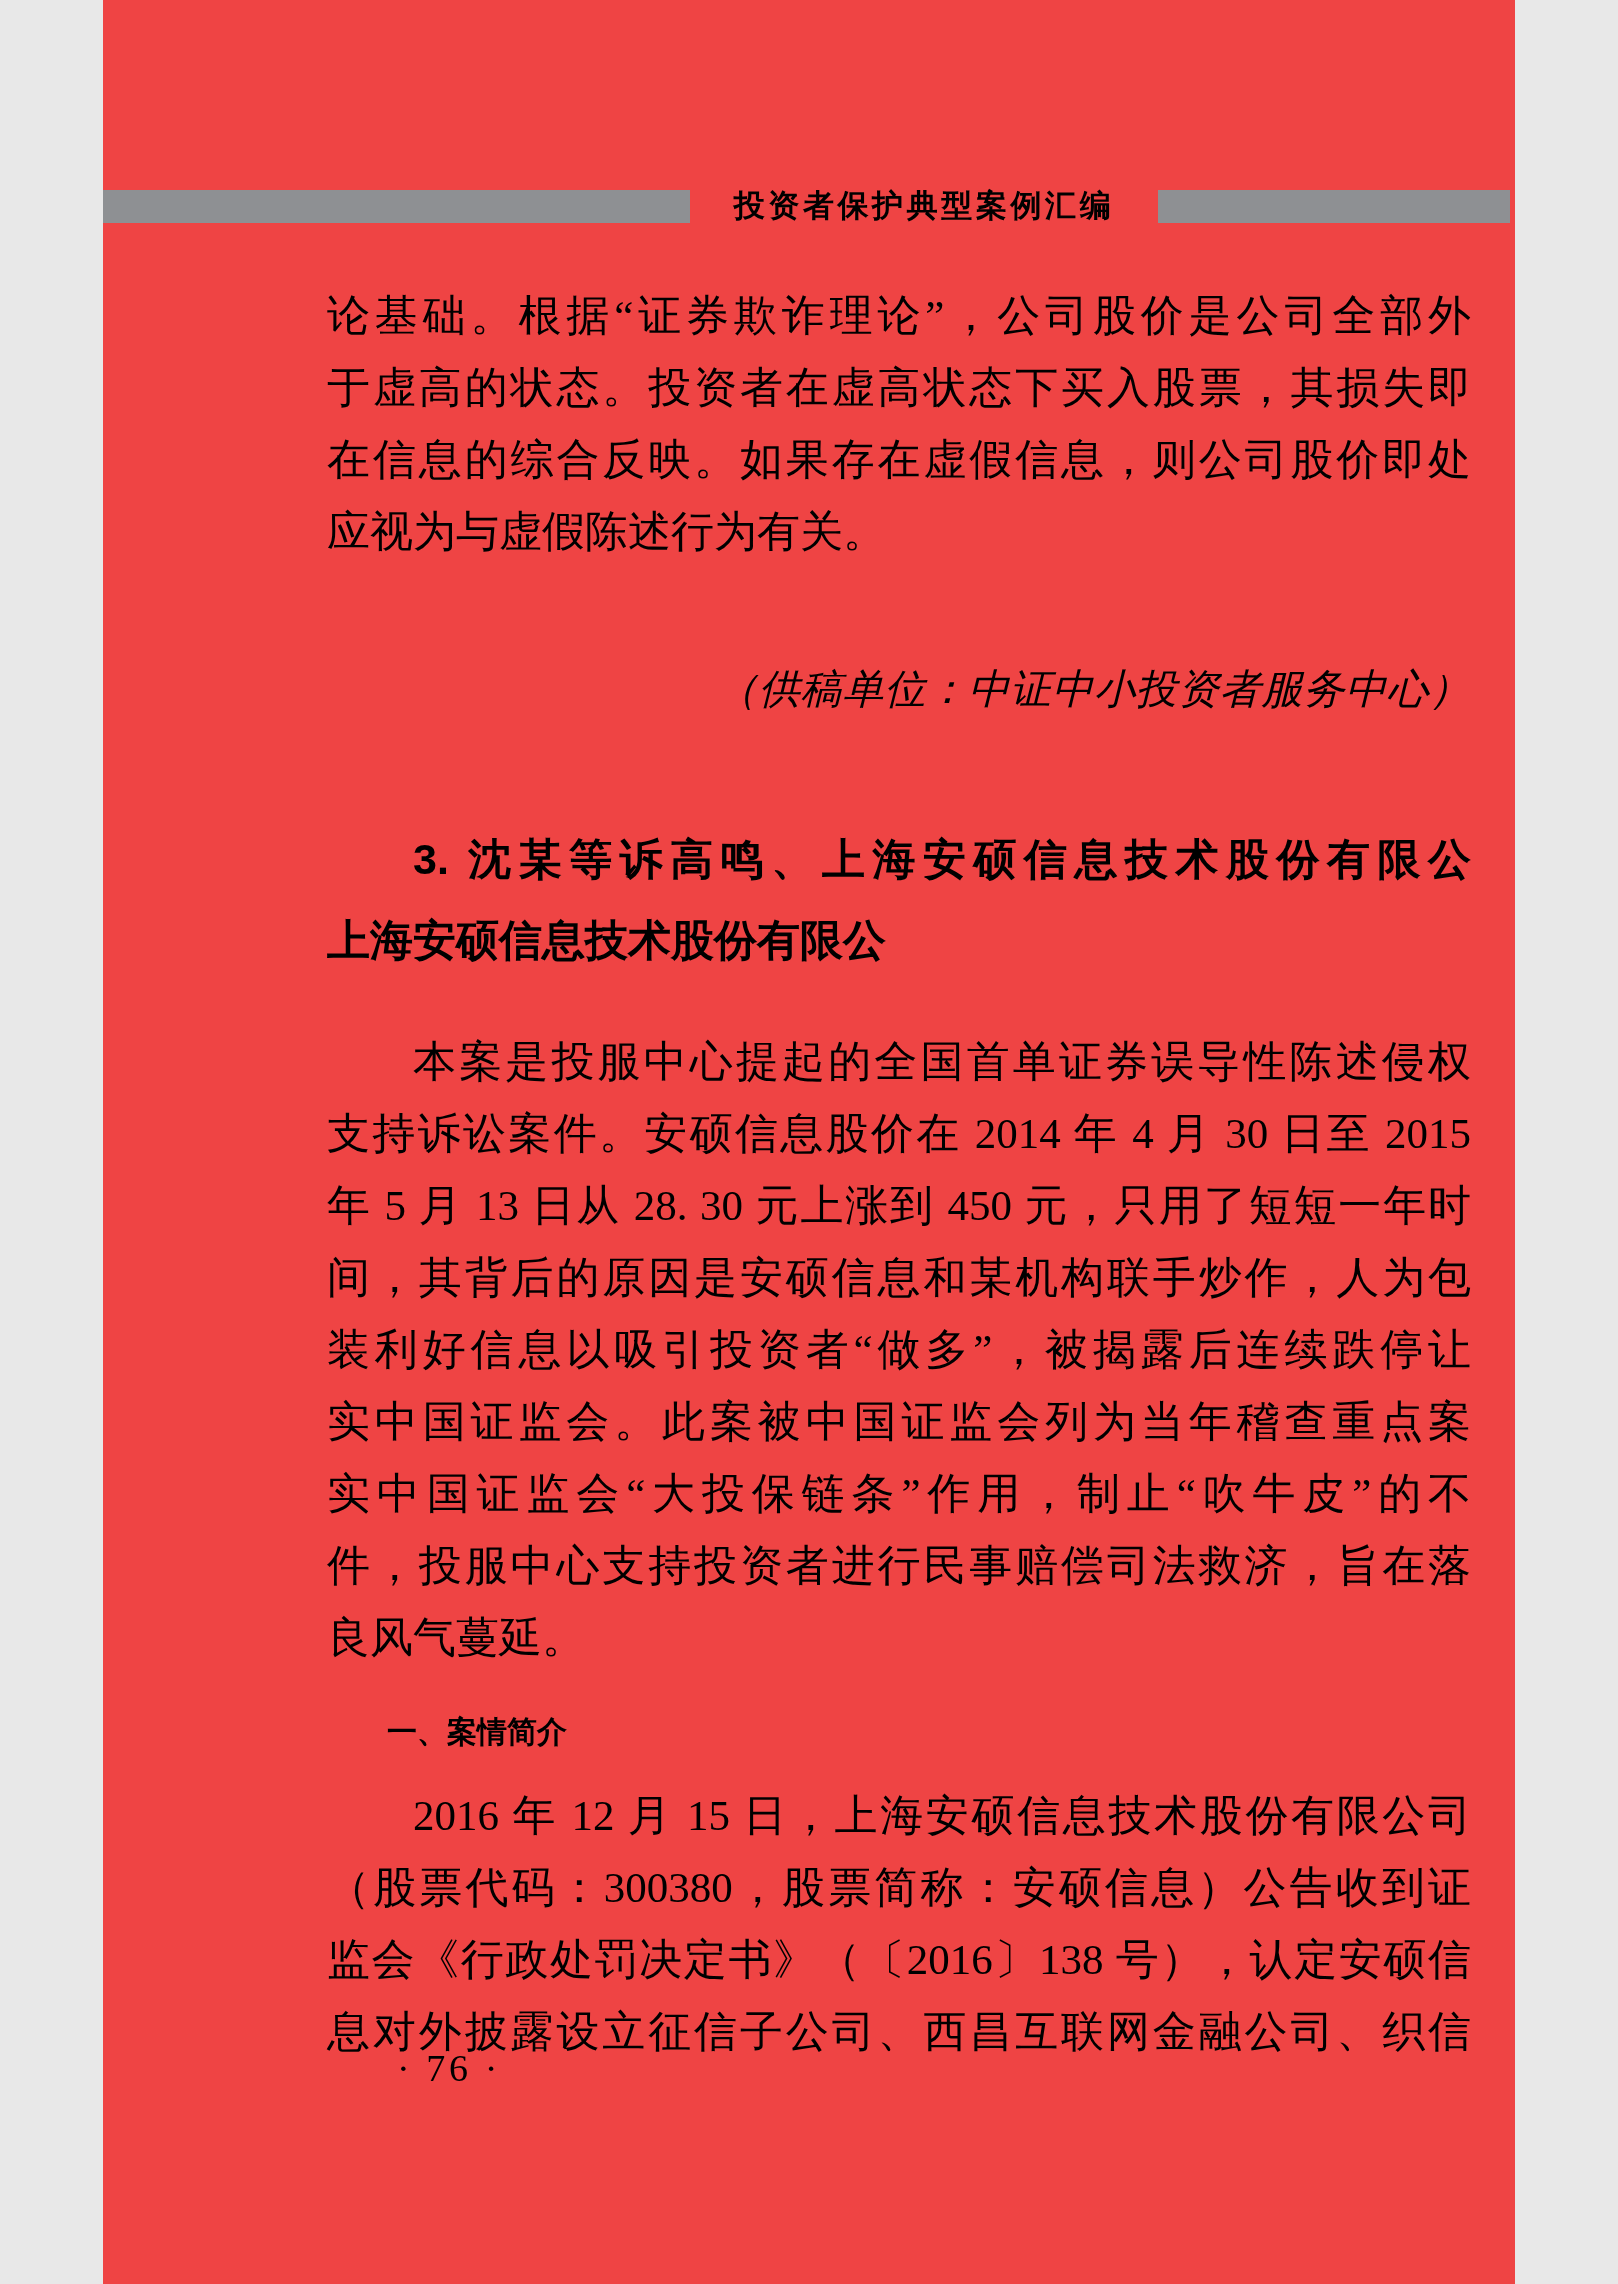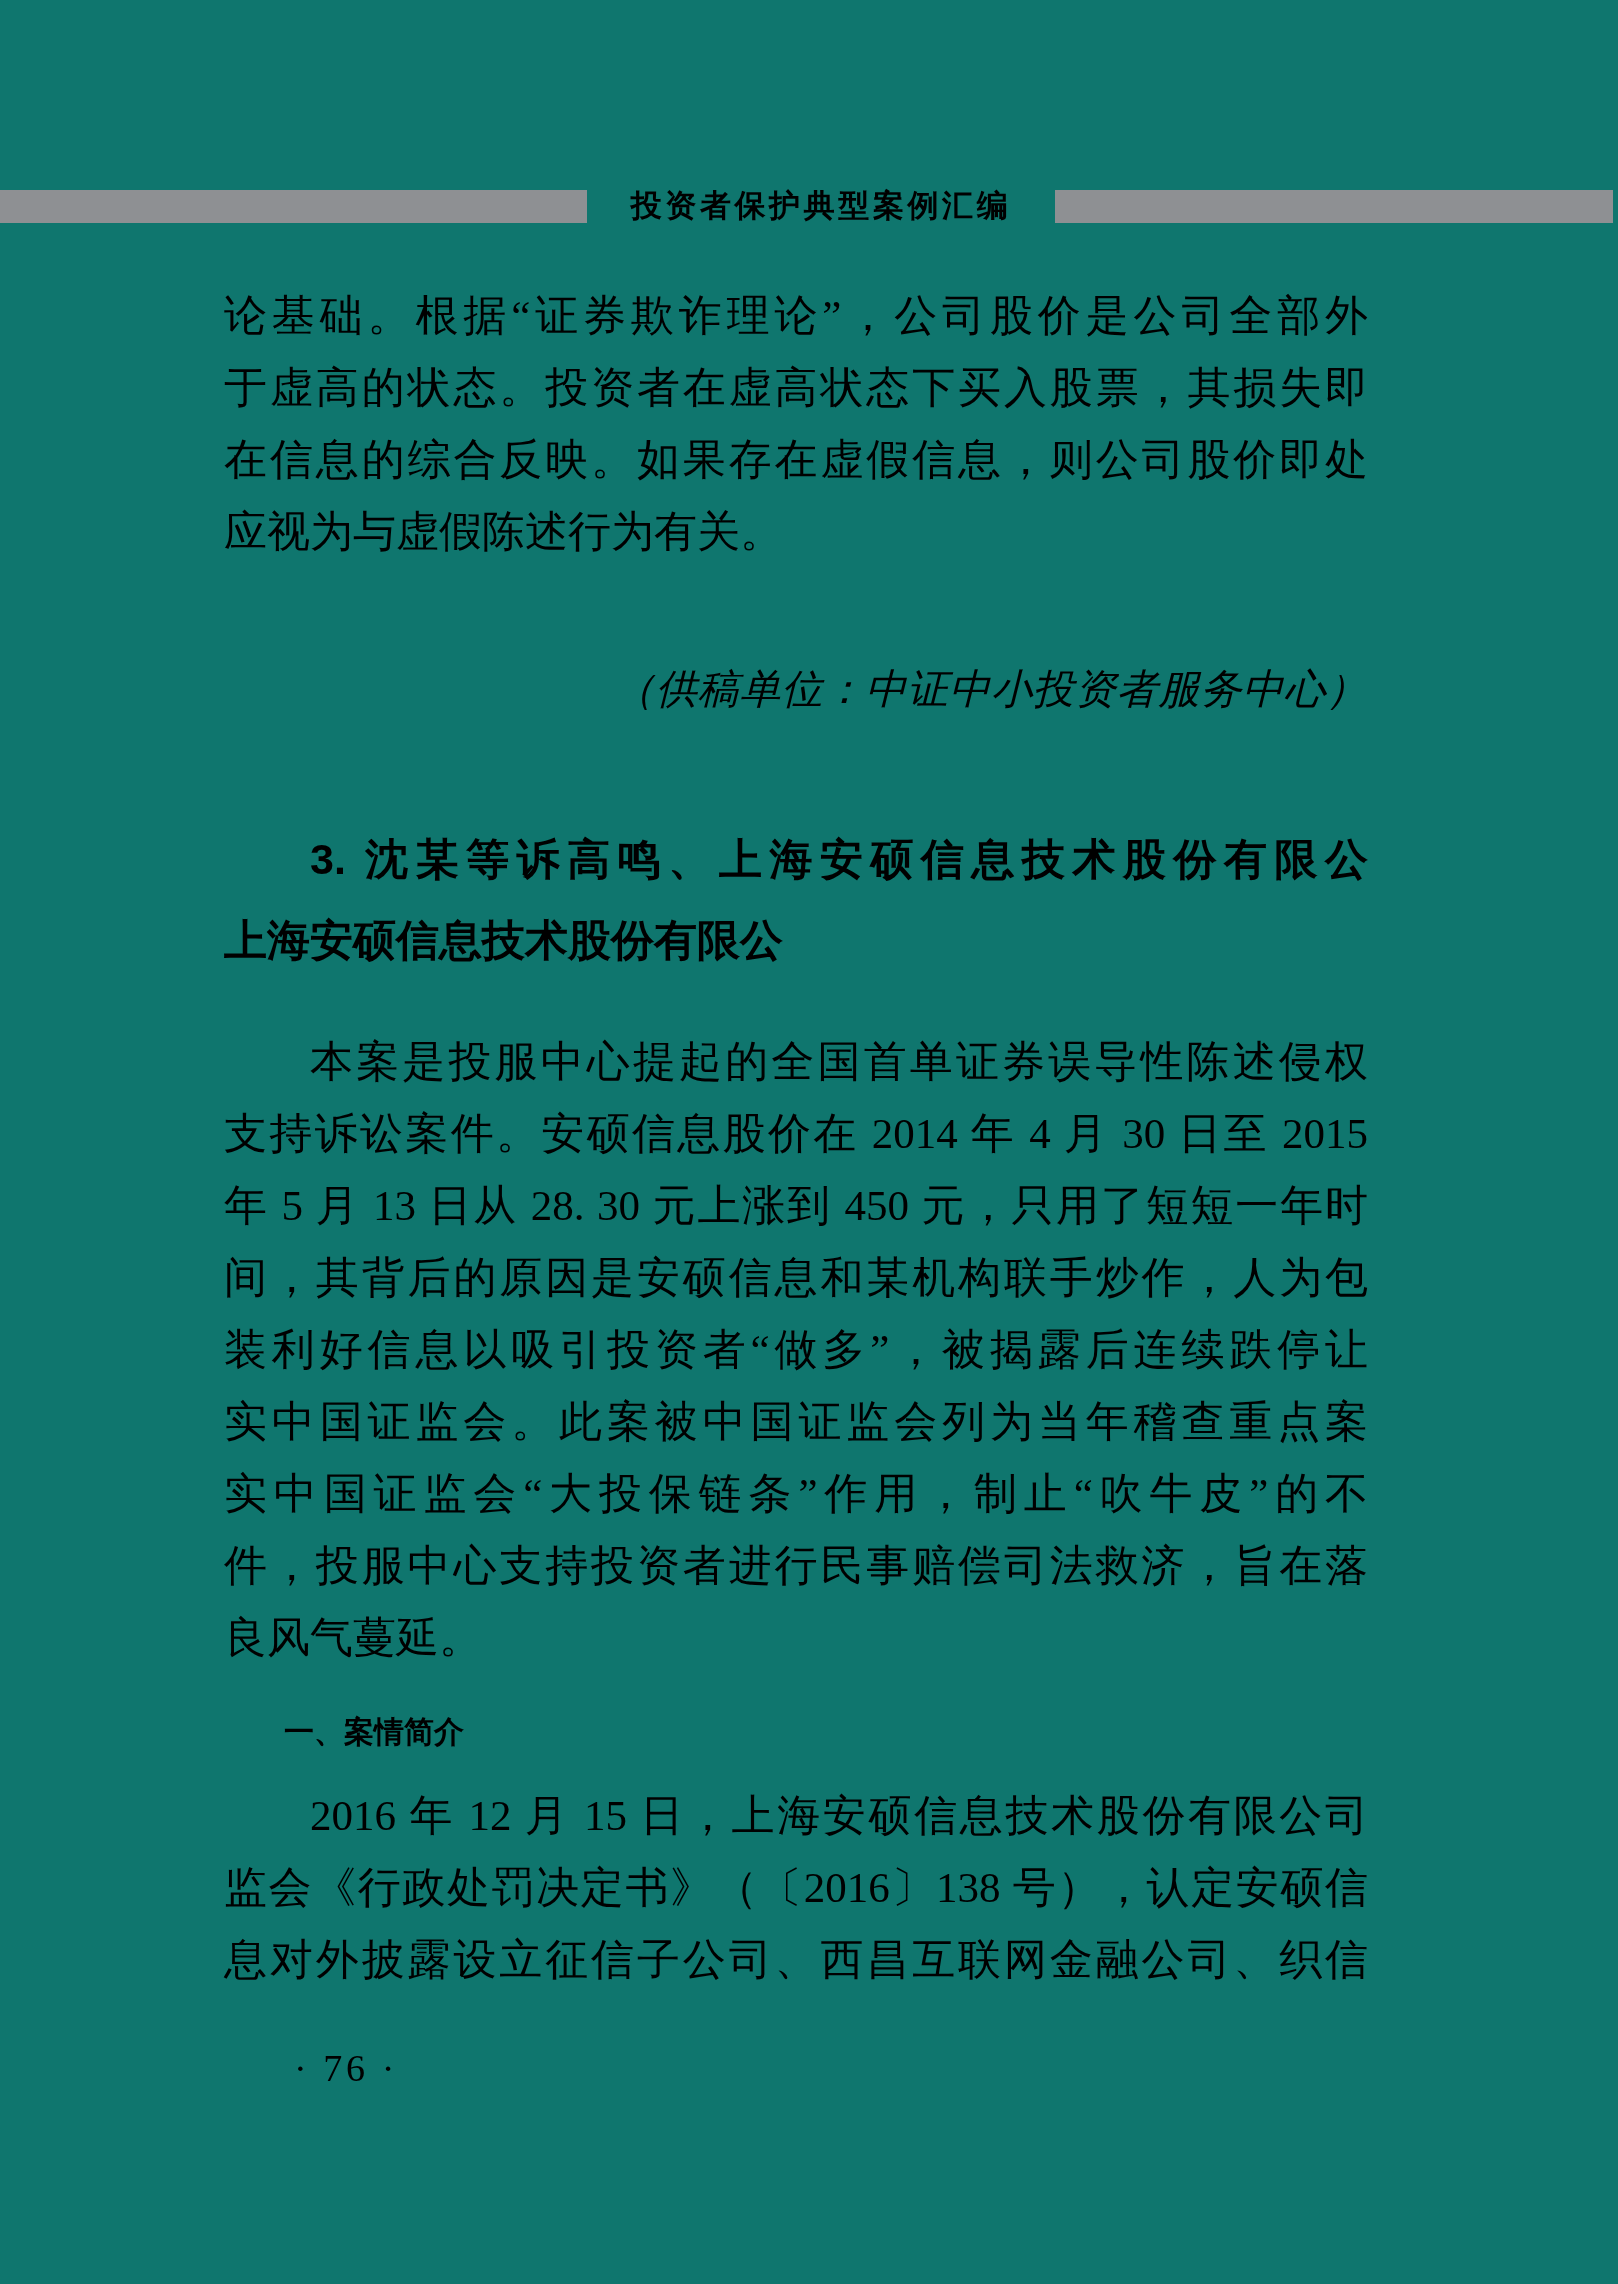--- a/index.html
+++ b/index.html
@@ -1,19 +1,19 @@
 <!DOCTYPE html>
 <html style="--bar: #8e9093;font-size:14.3px"><head>
 <meta charset="utf-8">
 <style>
   html,body{margin:0;padding:0;background:#e8e8e8;}
   .page{
     position:relative;
-    width:1618px;height:2285px;
-    background:#0f766e;
+    width:1412px;height:2285px;
+    background:#ef4444;
     margin:0 auto;
     overflow:hidden;
     font-family:"Liberation Serif","DejaVu Serif",serif;
     color:#000;
   }
   
   .header{
     position:absolute;top:189px;left:0;right:0;height:34px;
     display:flex;align-items:center;
   }
@@ -117,20 +117,21 @@
         <div>实中国证监会。此案被中国证监会列为当年稽查重点案</div>
         <div>实中国证监会“大投保链条”作用，制止“吹牛皮”的不</div>
         <div>件，投服中心支持投资者进行民事赔偿司法救济，旨在落</div>
         <div>良风气蔓延。</div>
       </div>
 
     <div class="subsection-heading">一、案情简介</div>
 
     <div class="para indent cont para-3">
         <div>2016 年 12 月 15 日，上海安硕信息技术股份有限公司</div>
+        <div>（股票代码：300380，股票简称：安硕信息）公告收到证</div>
         <div>监会《行政处罚决定书》（〔2016〕138 号），认定安硕信</div>
         <div>息对外披露设立征信子公司、西昌互联网金融公司、织信</div>
       </div>
 
   </div>
 
   <div class="page-number">· 76 ·</div>
 
 </div>
 

